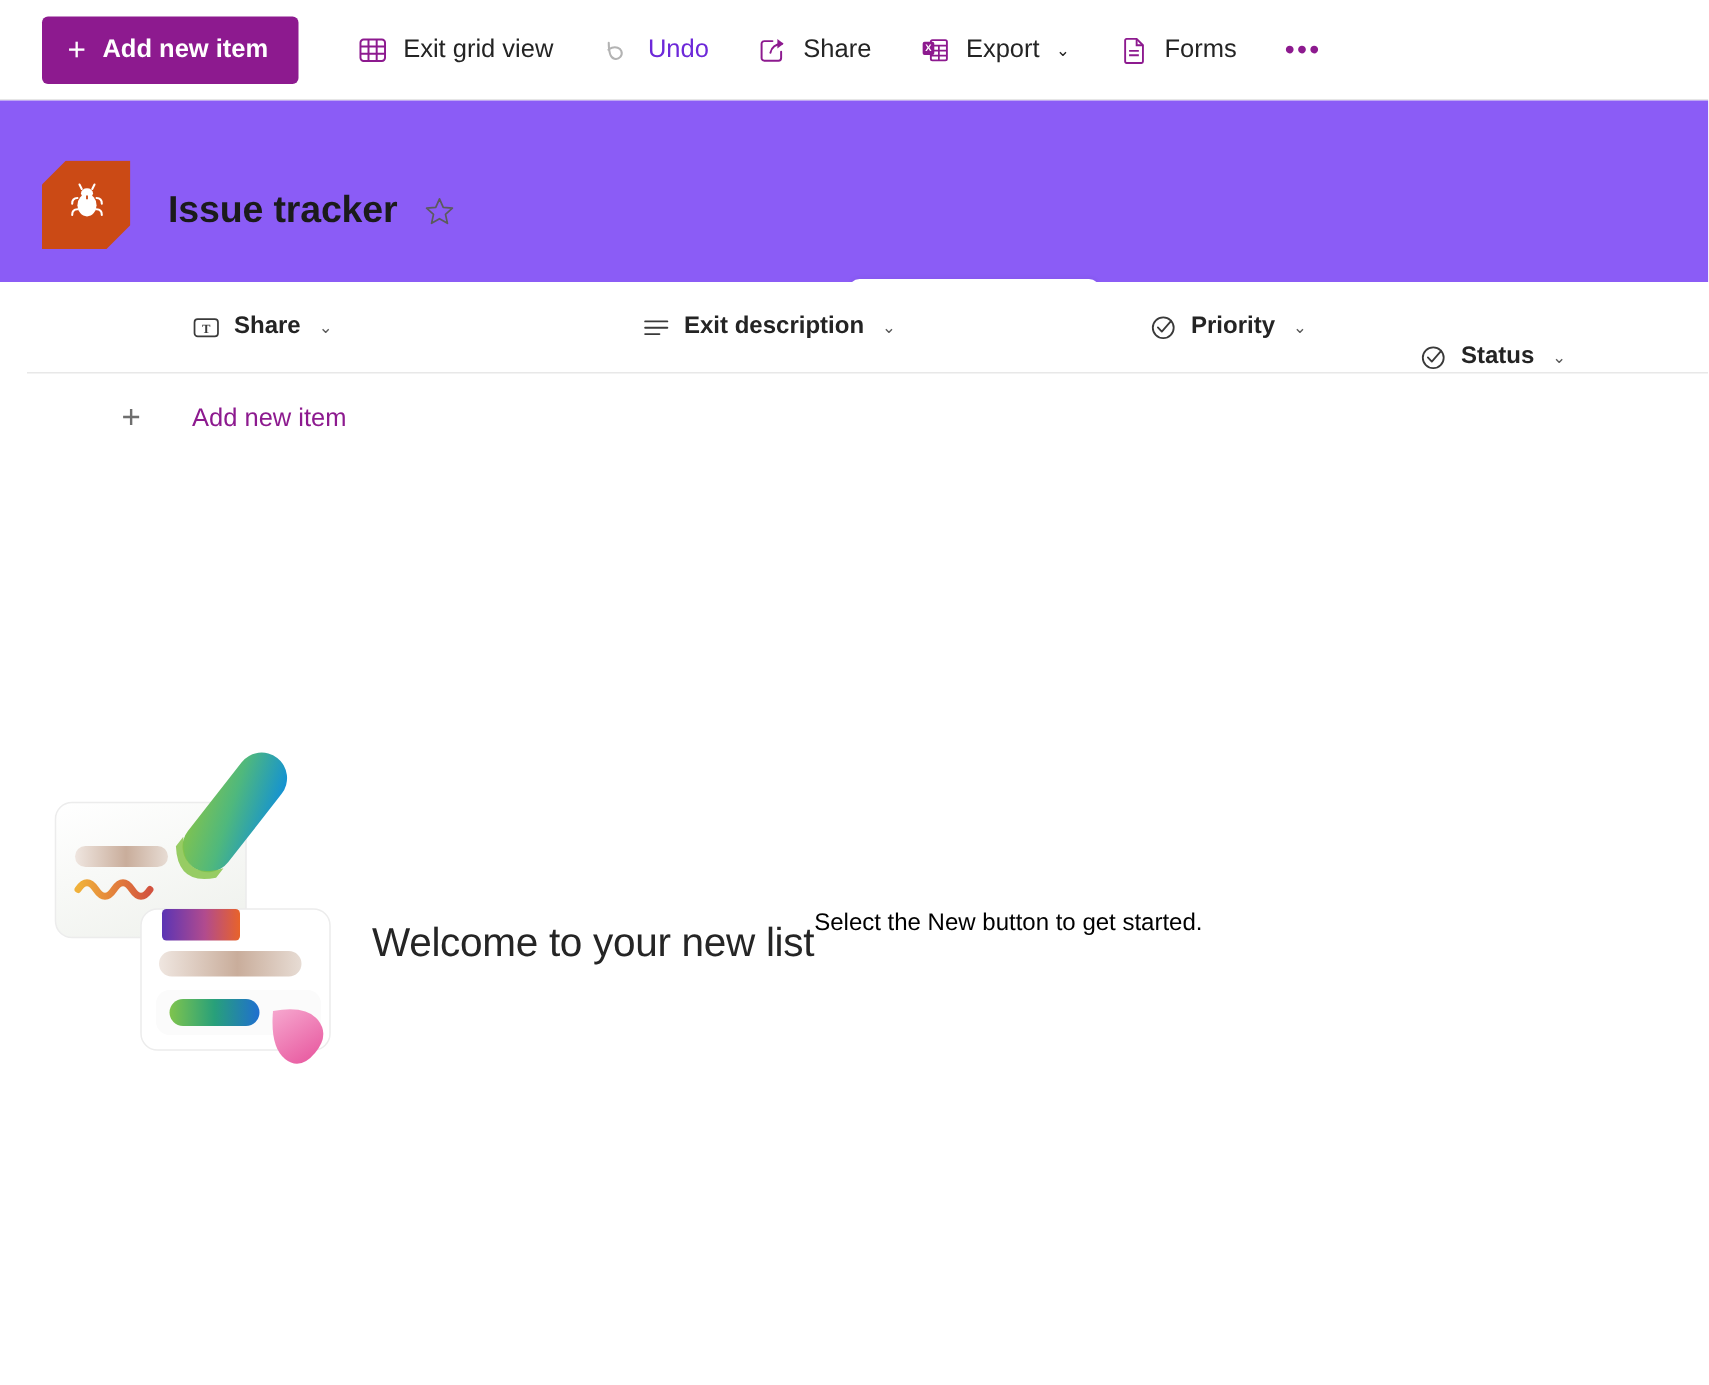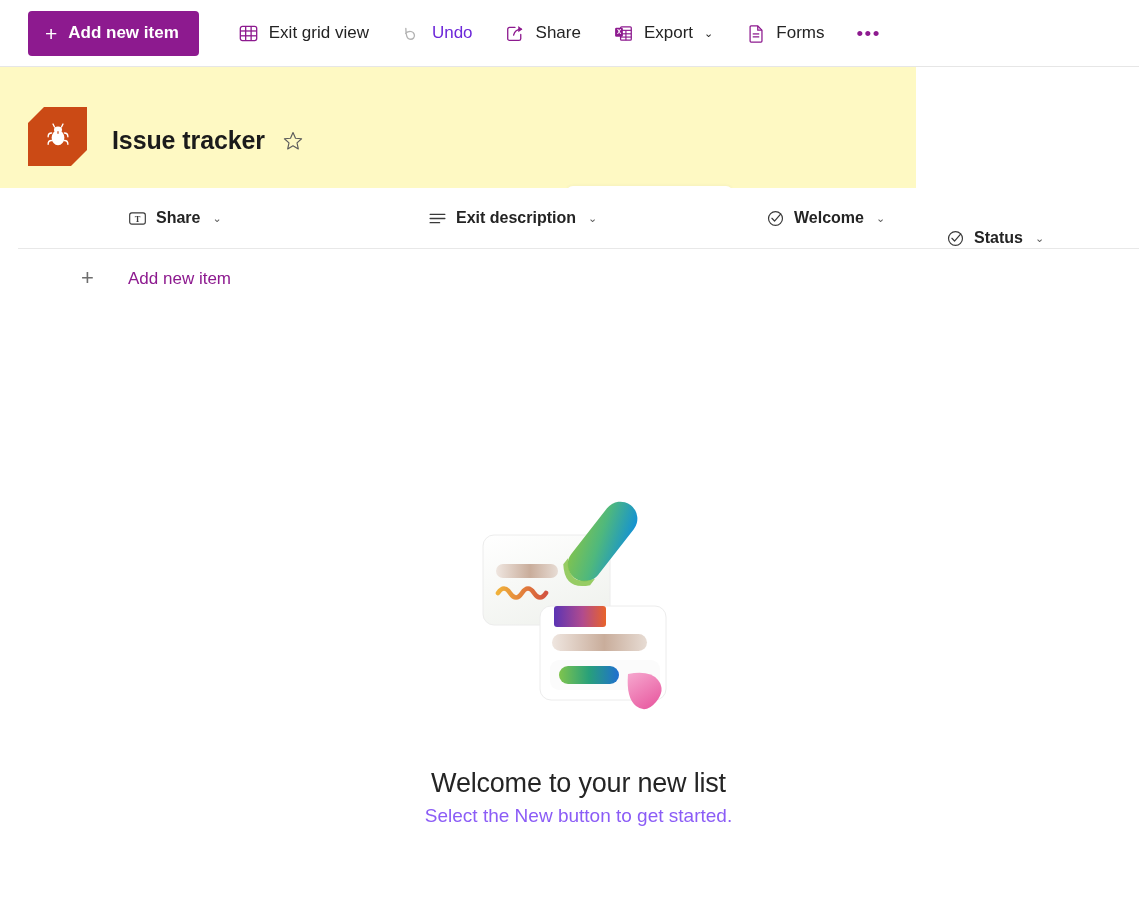--- a/index.html
+++ b/index.html
@@ -39,22 +39,22 @@
     font-size: 17px; color: #242424; white-space: nowrap;
   }
   .cb-item.first { margin-left: 28px; }
   .cb-item.disabled { color: #6d28d9; cursor: default; }
   .cb-item .ic { display:flex; align-items:center; justify-content:center; width:22px; height:22px; }
   .cb-item .chev { font-size: 11px; color: #242424; margin-left: 2px; }
   .cb-item .dots { letter-spacing: 1.5px; color:#8d1a8f; font-size: 19px; line-height: 1; }
 
   
   .listheader {
-    position: absolute; left: 0; top: 67px; width: 916px; height: 121px;
-    background: #fef9c3;
+    position: absolute; left: 0; top: 67px; width: 1139px; height: 121px;
+    background: #8b5cf6;
     display: flex; align-items: flex-start;
   }
   .logo-tile {
     position: absolute; left: 28px; top: 40px;
     width: 59px; height: 59px; background: #cb4a15;
     -webkit-clip-path: polygon(16px 0, 100% 0, 100% 43px, 43px 100%, 0 100%, 0 16px);
     clip-path: polygon(16px 0, 100% 0, 100% 43px, 43px 100%, 0 100%, 0 16px);
     display: flex; align-items: center; justify-content: center;
   }
   .list-title {
@@ -122,27 +122,27 @@
     position: absolute; left: 63px; top: 18px;
     font-size: 22px; color: #6e6e6e; line-height: 1; font-weight: 300;
   }
   .addrow .lbl {
     margin-left: 48px; font-size: 17px; color: #8d1a8f; white-space: nowrap;
   }
 
   
   .empty {
     position: absolute; left: 0; right: 0; top: 300px;
-    display: flex; flex-direction: column; align-items: center;
+    display: flex; flex-direction: row; align-items: center;
   }
   .illus { width: 230px; height: 250px; position: relative; }
   .empty-title {
     margin-top: 30px; font-size: 27px; color: #252525; font-weight: normal; letter-spacing: -0.2px;
   }
-  .empty-sub { margin-top: 6px; font-size: 19px; color: #8b5cf6; }
+  .empty-sub { margin-top: 6px; font-size: 16px; color: #000000; }
 </style>
 </head>
 <body>
 
 <div class="page">
 
   <div class="commandbar">
 
     <button class="cb-primary">
       <span class="plus">+</span>
@@ -326,21 +326,21 @@
         <span class="chev">⌄</span>
       </div>
 
       <div class="colh" style="left:748px;">
         <span class="ic">
           <svg width="19" height="19" viewBox="0 0 18 18">
               <circle cx="9" cy="9" r="6.6" fill="none" stroke="#3a3a3a" stroke-width="1.15"></circle>
               <path d="M5.6 8.8 L8.1 11.4 L14 4.6" fill="none" stroke="#3a3a3a" stroke-width="1.15" stroke-linecap="round" stroke-linejoin="round"></path>
             </svg>
         </span>
-        <span>Welcome</span>
+        <span>Priority</span>
         <span class="chev">⌄</span>
       </div>
 
       <div class="colh" style="left:928px;margin-top:40px;">
         <span class="ic">
           <svg width="19" height="19" viewBox="0 0 18 18">
               <circle cx="9" cy="9" r="6.6" fill="none" stroke="#3a3a3a" stroke-width="1.15"></circle>
               <path d="M5.6 8.8 L8.1 11.4 L14 4.6" fill="none" stroke="#3a3a3a" stroke-width="1.15" stroke-linecap="round" stroke-linejoin="round"></path>
             </svg>
         </span>

